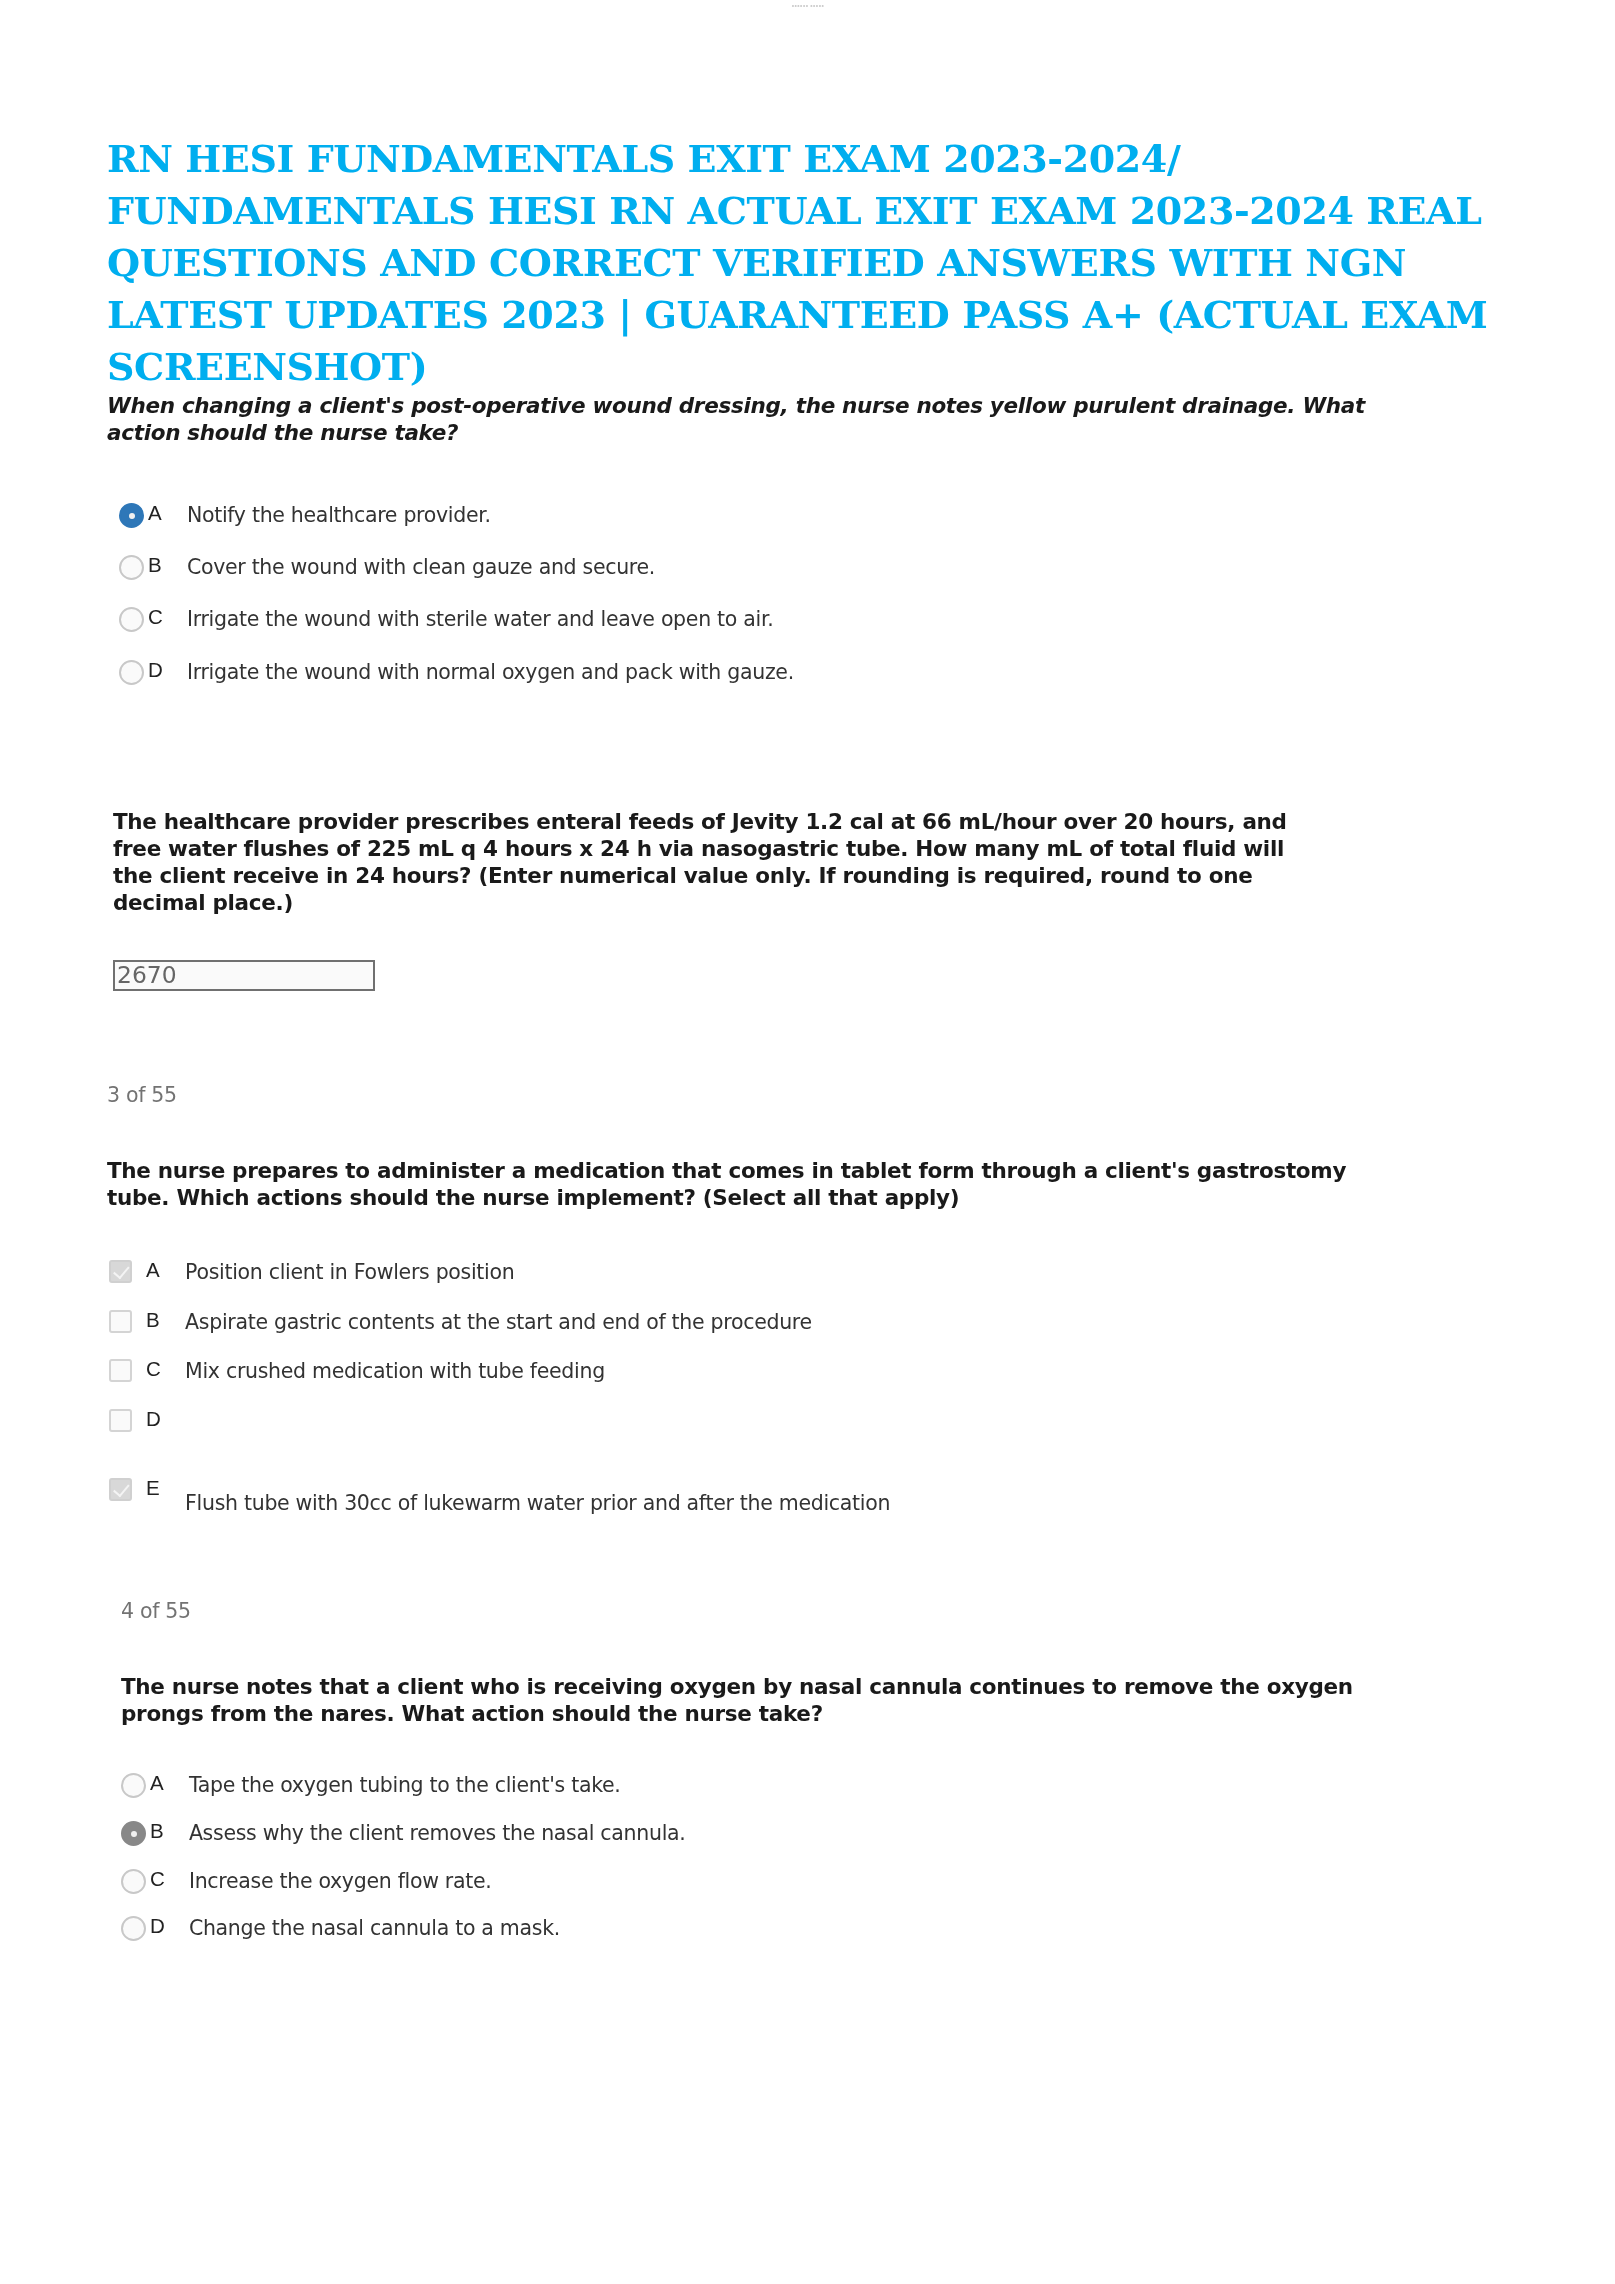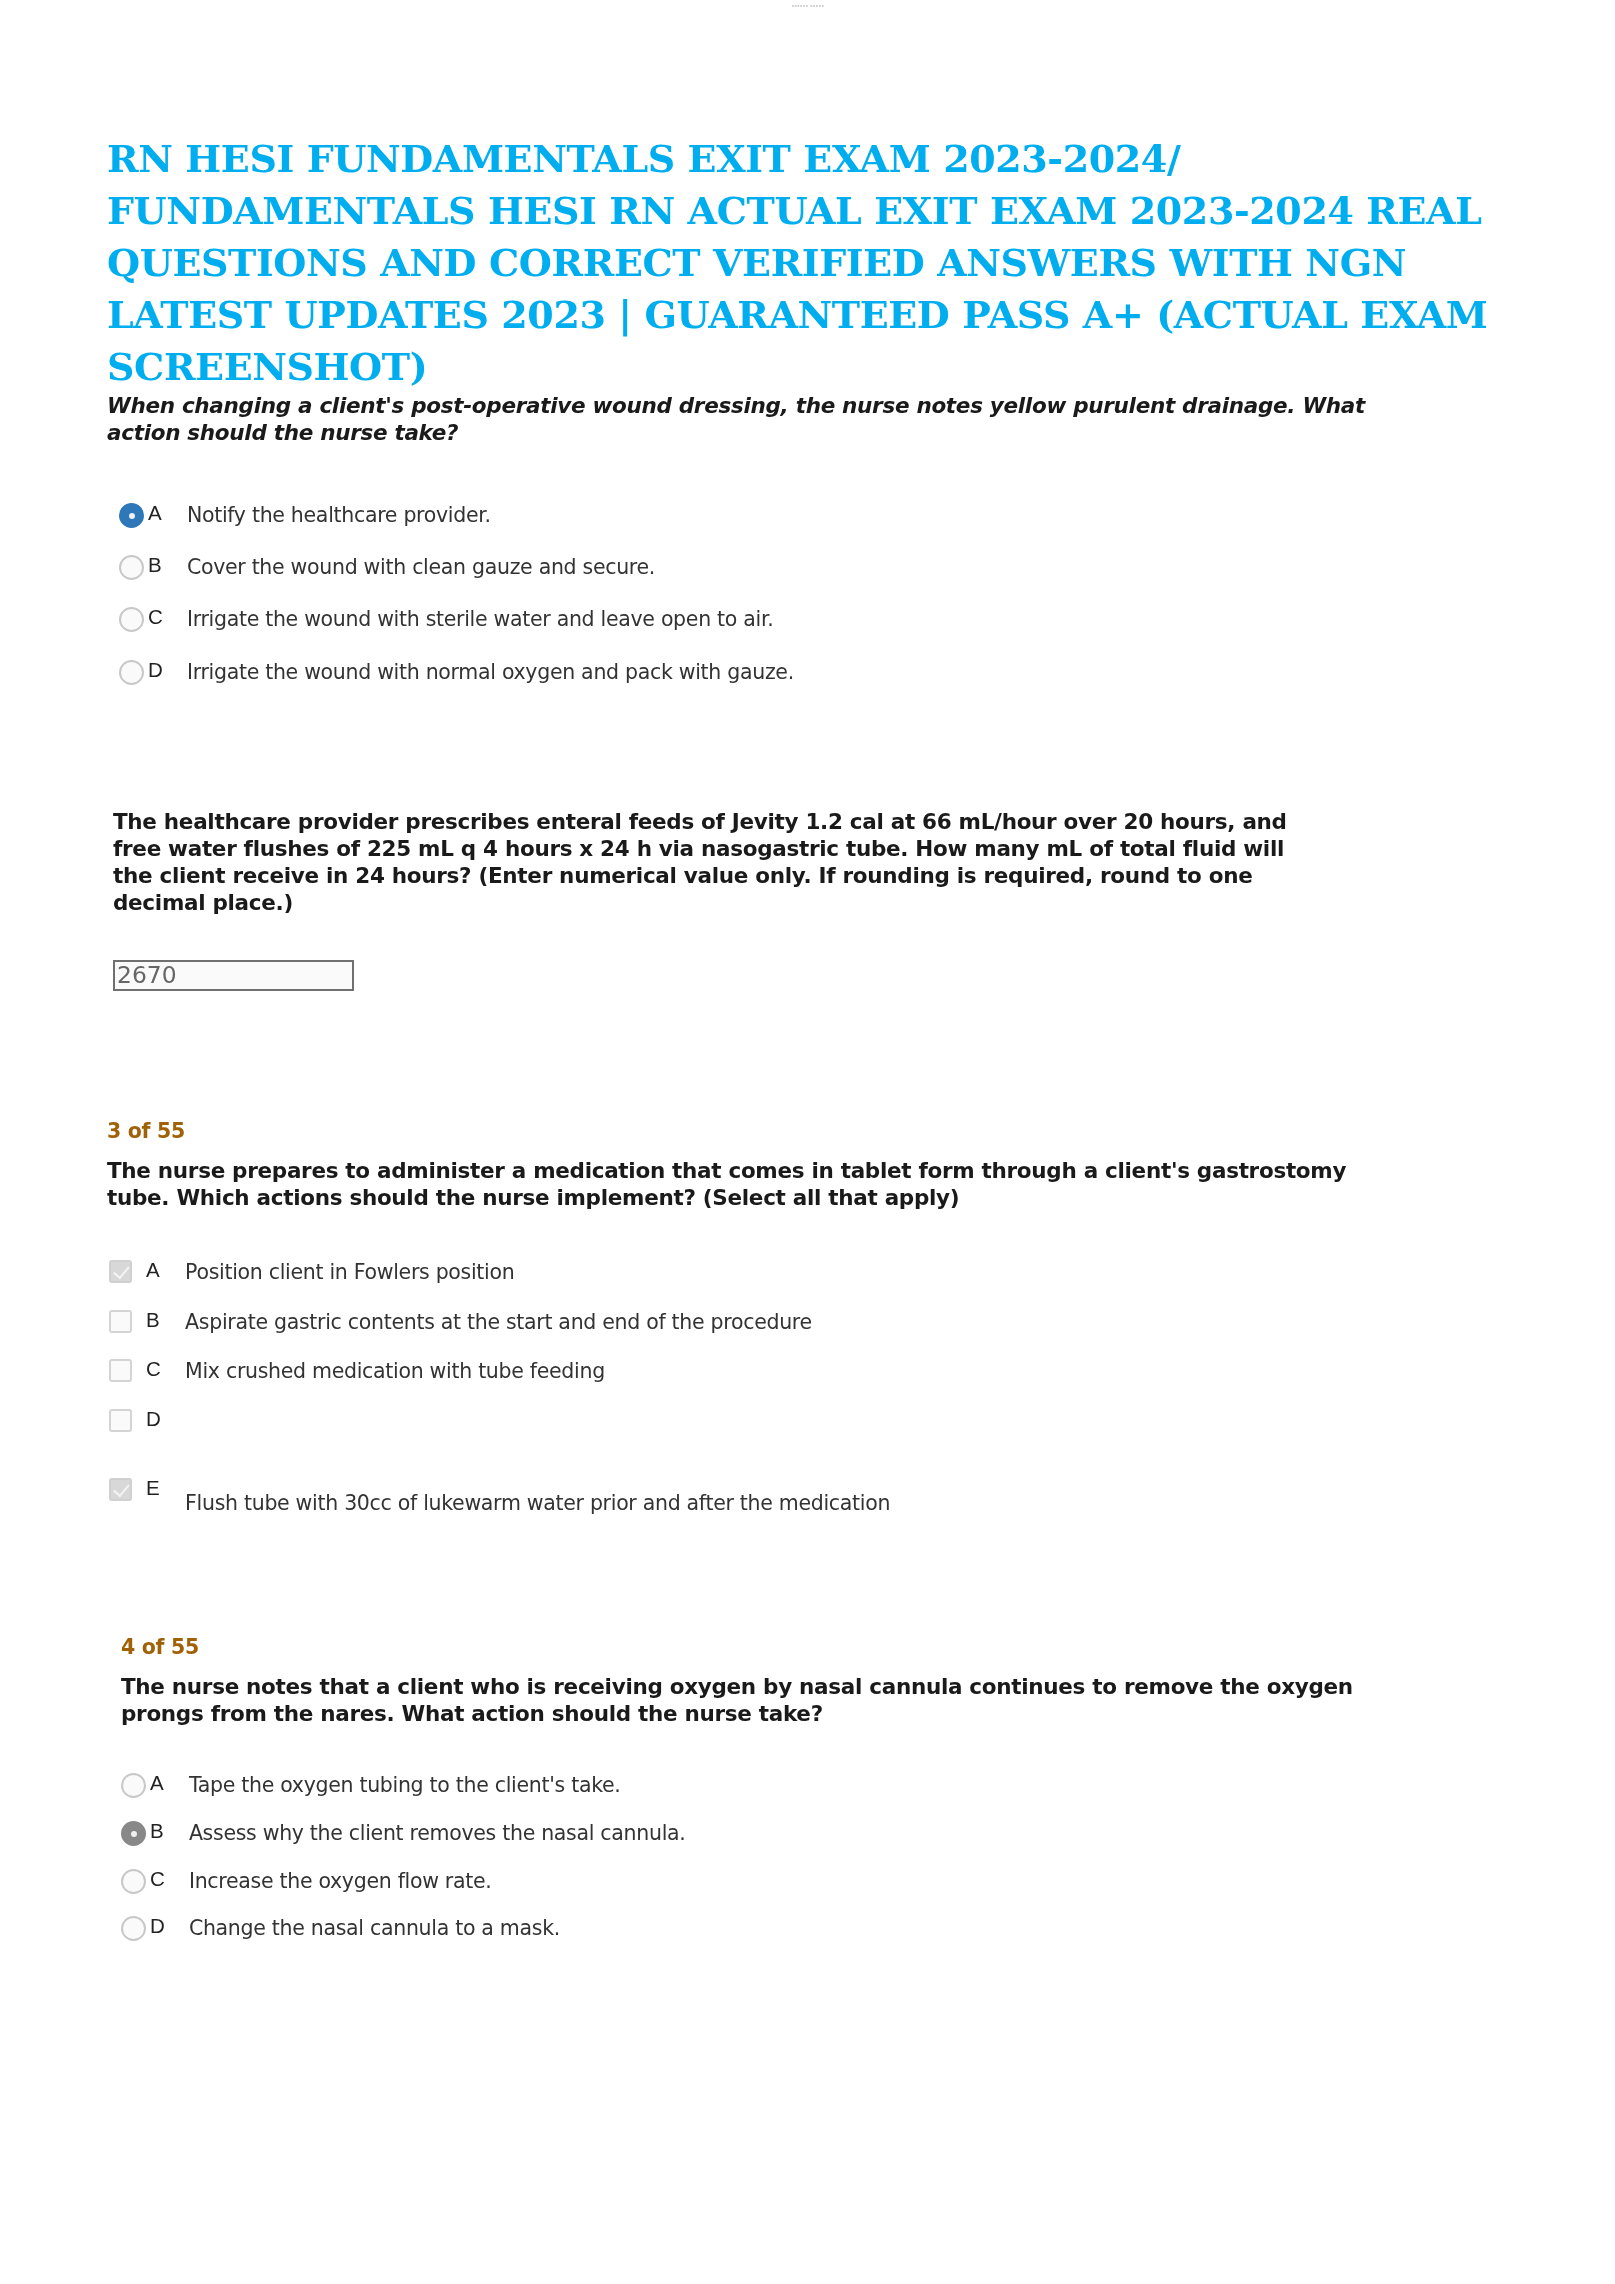--- a/index.html
+++ b/index.html
@@ -13,22 +13,22 @@
       text-align: left; color: #00aeef;
       font-family: "DejaVu Serif", serif; font-weight: bold;
       font-size: 38px; line-height: 52px; letter-spacing: -0.4px;
     }
 
     .q-stem {
       position: absolute; font-family: "DejaVu Sans", sans-serif; font-weight: bold;
       font-size: 21.5px; line-height: 27px; color: #1a1a1a; letter-spacing: -0.3px;
     }
     .q-counter {
-      position: absolute; font-family: "DejaVu Sans", sans-serif; font-weight: bold;
-      font-size: 20.5px; color: #a16207; letter-spacing: -0.3px; margin-top: 36px;
+      position: absolute; font-family: "DejaVu Sans", sans-serif; font-weight: normal;
+      font-size: 20.5px; color: #737373; letter-spacing: -0.3px;
     }
 
     .options { position: absolute; }
     .option { position: absolute; left: 0; display: flex; align-items: flex-start; white-space: nowrap; }
     .opt-letter { font-family: "Liberation Sans", sans-serif; font-size: 20.5px; color: #222; width: 39px; line-height: 23.4px; }
     .opt-text { font-family: "DejaVu Sans", sans-serif; font-size: 20.5px; color: #333; line-height: 29px; letter-spacing: -0.3px; }
 
     .radio {
       width: 25px; height: 25px; border-radius: 50%; border: 2px solid #c8c8c8; background: #fafafa;
       margin-right: 3.9px; flex: none; position: relative; top: 2px;
@@ -43,21 +43,21 @@
       width: 23.4px; height: 23.4px; border: 2px solid #d4d4d4; border-radius: 2.9px; background: #fafafa;
       margin-right: 13.7px; flex: none; position: relative; top: 2px;
     }
     .checkbox.checked { background: #d8d8d8; border-color: #d0d0d0; }
     .checkbox.checked::after {
       content: ""; position: absolute; left: 5.9px; top: 1px; width: 6.8px; height: 12.7px;
       border: solid #f4f4f4; border-width: 0 2.9px 2.9px 0; transform: rotate(40deg);
     }
 
     .answer-input {
-      position: absolute; left: 113px; top: 960px; width: 241px; height: 31px;
+      position: absolute; left: 113px; top: 960px; width: 262px; height: 31px;
       border: 2px solid #707070; background: #fafafa;
       font-family: "DejaVu Sans", sans-serif; font-size: 23.4px; color: #666;
       padding: 0 2px; line-height: 27px;
     }
   </style>
 </head>
 <body>
 
 <div class="header-mark">xxxxxx xxxxx</div>
 

